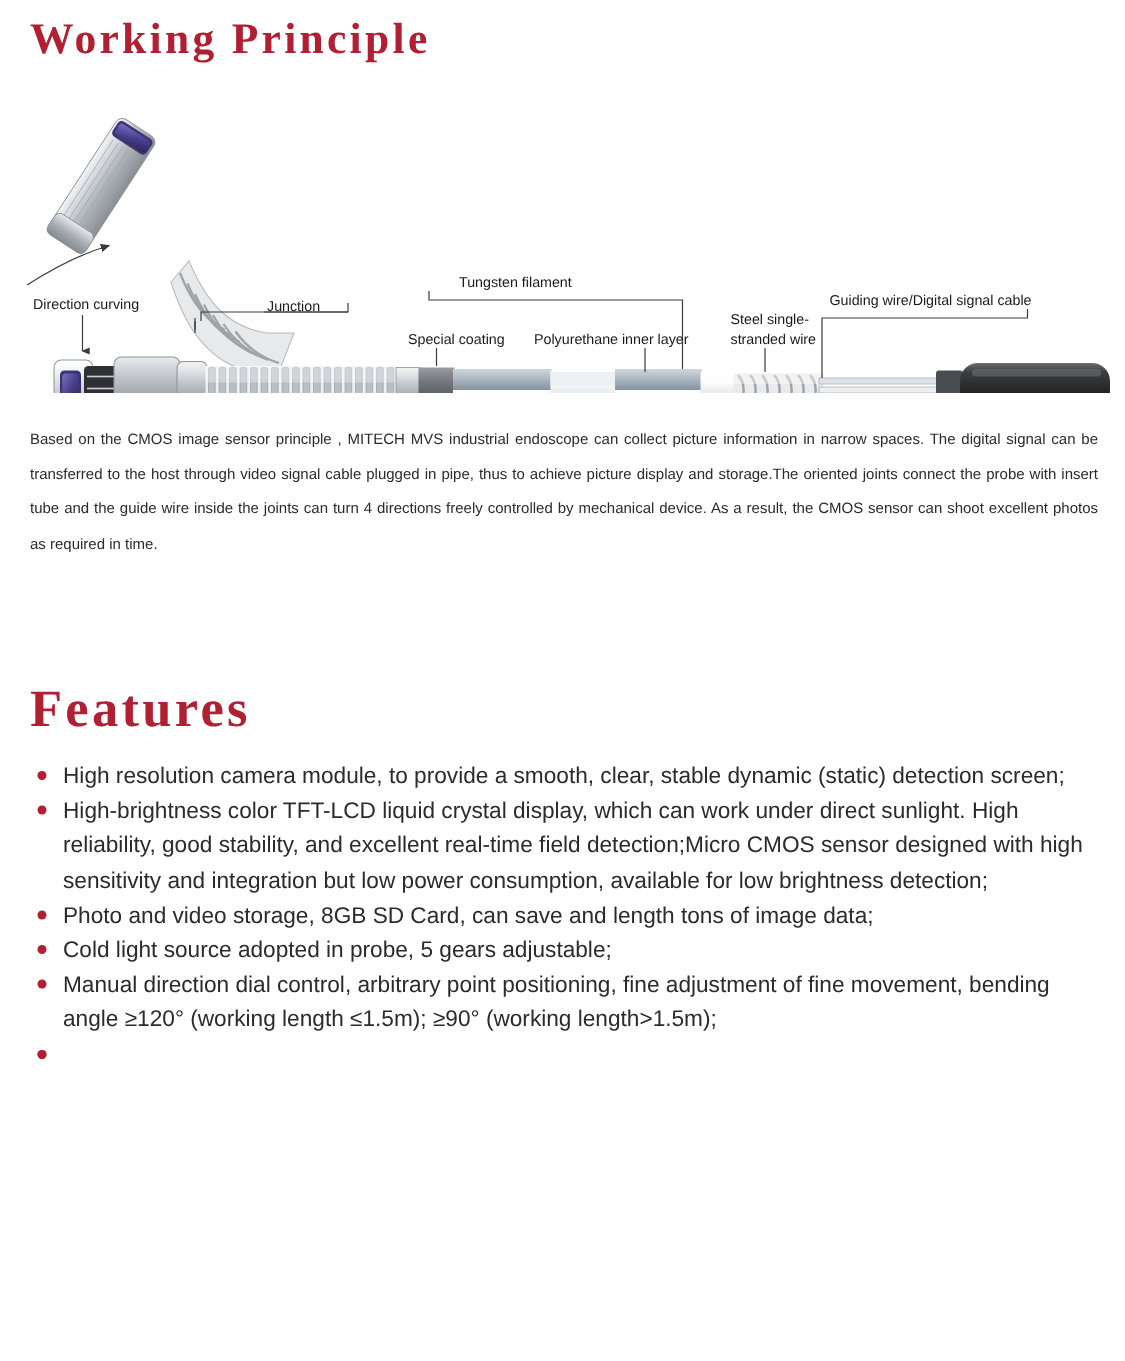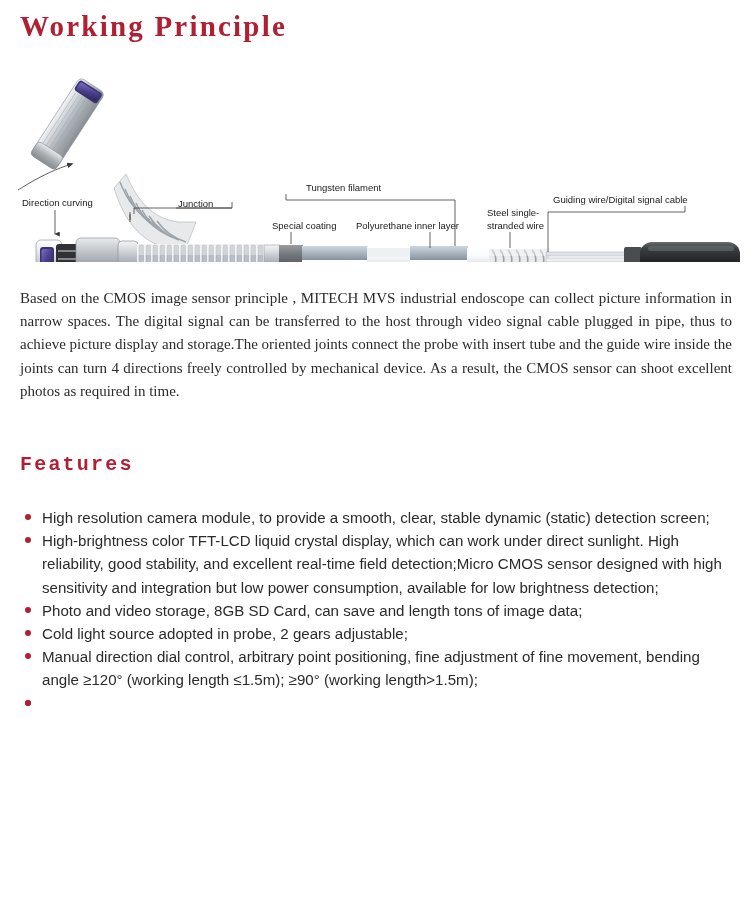--- a/index.html
+++ b/index.html
@@ -33,46 +33,45 @@
   #heading-working {
     position: absolute;
     left: 20px;
     top: 12px;
     font-size: 29px;
   }
   #heading-features {
     position: absolute;
     left: 20px;
     top: 455px;
-    font-size: 20px;
-    font-family: Liberation Mono, monospace;
+    font-size: 35px;
   }
 
   
   .diagram-wrap {
     position: absolute;
     left: 0px;
     top: 62px;
     width: 750px;
     height: 200px;
   }
   .diagram-wrap svg { display: block; }
 
   
   .body-paragraph {
     position: absolute;
     left: 20px;
     top: 272px;
     width: 712px;
-    font-size: 15px;
+    font-size: 10px;
     line-height: 23.2px;
     color: #2b2b2b;
     text-align: justify;
     text-justify: inter-word;
-    font-family: Liberation Serif, serif;
+    font-family: Liberation Sans, sans-serif;
   }
 
   
   .feature-list {
     position: absolute;
     left: 20px;
     top: 506px;
     width: 715px;
     margin: 0;
     padding: 0;
@@ -331,21 +330,21 @@
     <li class="feature-item">
       <span class="bullet-dot"></span>
       <span>High-brightness color TFT-LCD liquid crystal display, which can work under direct sunlight. High reliability, good stability, and excellent real-time field detection;Micro CMOS sensor designed with high sensitivity and integration but low power consumption, available for low brightness detection;</span>
     </li>
     <li class="feature-item">
       <span class="bullet-dot"></span>
       <span>Photo and video storage, 8GB SD Card, can save and length tons of image data;</span>
     </li>
     <li class="feature-item">
       <span class="bullet-dot"></span>
-      <span>Cold light source adopted in probe, 2 gears adjustable;</span>
+      <span>Cold light source adopted in probe, 5 gears adjustable;</span>
     </li>
     <li class="feature-item">
       <span class="bullet-dot"></span>
       <span>Manual direction dial control, arbitrary point positioning, fine adjustment of fine movement, bending angle ≥120° (working length ≤1.5m); ≥90° (working length&gt;1.5m);</span>
     </li>
     <li class="feature-item">
       <span class="bullet-dot"></span>
     </li>
     <li class="feature-item">
       <span class="bullet-dot"></span>

